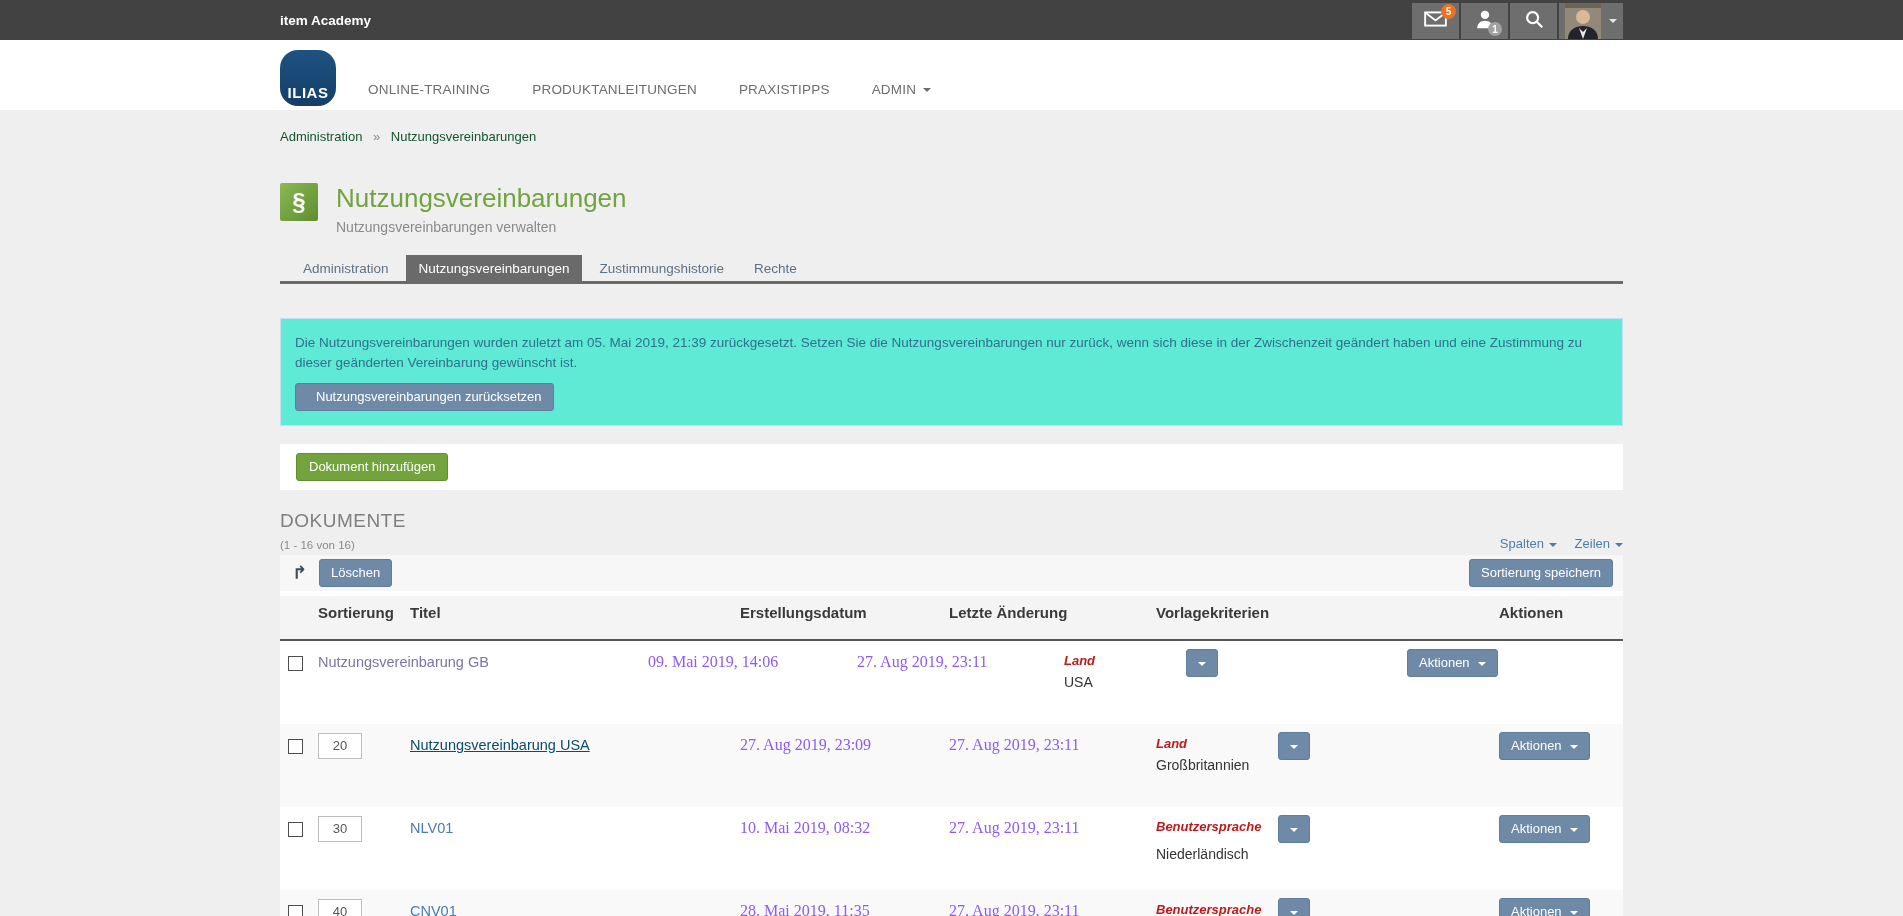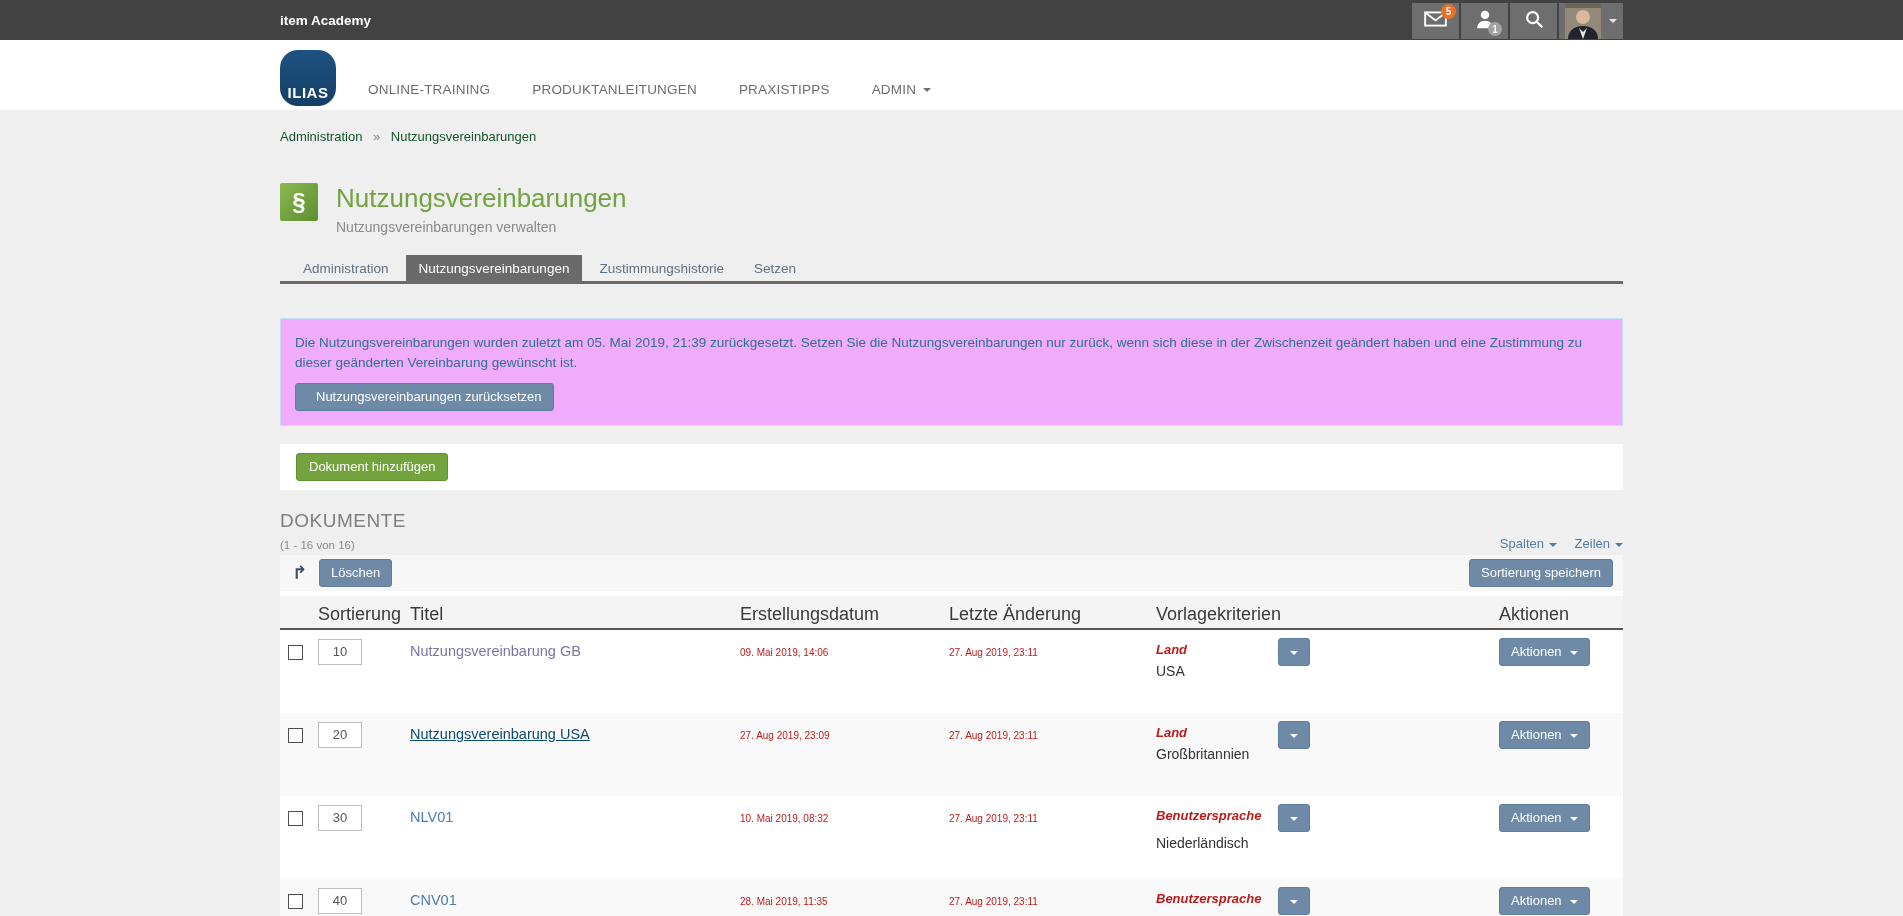--- a/index.html
+++ b/index.html
@@ -41,21 +41,21 @@
   .title-texts { margin-left:18px; }
   .page-title { color:#71a33f; font-size:26px; font-weight:400; line-height:30px; }
   .page-subtitle { color:#8a8a8a; font-size:14px; margin-top:6px; }
 
   
   .tabs { margin-top:20px; border-bottom:3px solid #6a6a6a; display:flex; gap:4px; padding-left:10px; }
   .tab { font-size:13.5px; color:#5f7184; padding:6px 13px 5px; cursor:pointer; }
   .tab.active { background:#6a6a6a; color:#fff; }
 
   
-  .info-box { margin-top:34px; background:#f0abfc; border:1px solid #c2e0ee; padding:14px; }
+  .info-box { margin-top:34px; background:#5eead4; border:1px solid #c2e0ee; padding:14px; }
   .info-text { color:#31708f; font-size:13.5px; line-height:20px; max-width:1293px; }
   .info-box .btn { margin-top:10px;padding-left:20px; }
 
   
   .btn { display:inline-block; font-size:13px; color:#fff; padding:5px 12px 6px; border-radius:3px; border:1px solid transparent; cursor:pointer; font-family:inherit; }
   .btn-slate { background:#6e8aa7; border-color:#5f7d9c; }
   .btn-green { background:#72a33c; border-color:#648f31; }
   .btn .caret { border-top-color:#fff; margin-left:8px; }
   .btn-mini { padding:5px 11px 6px; }
 
@@ -71,37 +71,37 @@
   .col-controls .caret { border-top-color:#4f7da8; margin-left:5px; }
 
   .table-card { margin-top:4px; background:#fff; }
   .toolbar { background:#f7f7f7; padding:4px 10px; display:flex; align-items:center; }
   .move-arrow { color:#3f4e5e; font-size:18px; font-weight:bold; margin:0 12px 0 2px; line-height:1; }
   .toolbar .spacer { flex:1; }
 
   .ttable { margin-top:5px; }
   .trow { display:flex; }
   .thead { background:#f4f4f4; border-bottom:2px solid #565656; }
-  .thead .tcell { font-size:18px; color:#3a3a3a; padding:8px 8px 3px; }
+  .thead .tcell { font-size:15px; color:#3a3a3a; padding:8px 8px 18px;font-weight:bold; }
   .tcell { padding:12px 8px 8px; }
   .c-check { width:30px; flex:none; }
   .c-sort  { width:92px; flex:none; }
   .c-title { width:330px; flex:none; }
   .c-created { width:209px; flex:none; }
   .c-modified { width:207px; flex:none; }
   .c-criteria { width:343px; flex:none; }
   .c-actions { flex:1; }
 
   .tbody .trow:nth-child(even) { background:#f9f9f9; }
   .tbody .trow { min-height:83px; }
 
   .row-check { appearance:none; -webkit-appearance:none; width:15px; height:15px; border:1px solid #4d4d4d; background:#fff; margin-top:3px; cursor:pointer; display:block; }
   .sort-input { width:44px; height:26px; margin-top:-4px; border:1px solid #bdbdbd; background:#fff; text-align:center; font-size:13px; color:#555; font-family:inherit; }
   .title-link { font-size:14.5px; color:#4a7cad; text-decoration:none; cursor:pointer; }
-  .cell-text { font-size:10px; color:#b91c1c; }
+  .cell-text { font-size:16px; color:#8b5cf6;font-family:Liberation Serif, serif; }
   .crit-wrap { display:flex; align-items:flex-start; }
   .crit-texts { width:122px; flex:none; }
   .crit-label { font-size:13px; font-weight:bold; color:#b91c1c;font-style:italic; }
   .crit-value { font-size:14px; color:#333; margin-top:6px; }
   .crit-drop { margin-top:-4px; }
   .c-actions .btn { margin-top:-4px; }
 </style>
 </head>
 <body>
 
@@ -180,21 +180,21 @@
     <div class="title-texts">
       <div class="page-title">Nutzungsvereinbarungen</div>
       <div class="page-subtitle">Nutzungsvereinbarungen verwalten</div>
     </div>
   </div>
 
   <div class="tabs">
     <div class="tab">Administration</div>
     <div class="tab active">Nutzungsvereinbarungen</div>
     <div class="tab">Zustimmungshistorie</div>
-    <div class="tab">Setzen</div>
+    <div class="tab">Rechte</div>
   </div>
 
   <div class="info-box">
     <div class="info-text">Die Nutzungsvereinbarungen wurden zuletzt am 05. Mai 2019, 21:39 zurückgesetzt. Setzen Sie die Nutzungsvereinbarungen nur zurück, wenn sich diese in der Zwischenzeit geändert haben und eine Zustimmung zu dieser geänderten Vereinbarung gewünscht ist.</div>
     <button class="btn btn-slate">Nutzungsvereinbarungen zurücksetzen</button>
   </div>
 
   <div class="action-band">
     <button class="btn btn-green">Dokument hinzufügen</button>
   </div>
@@ -226,21 +226,20 @@
         <div class="tcell c-criteria">Vorlagekriterien</div>
         <div class="tcell c-actions">Aktionen</div>
       </div>
 
       <div class="tbody">
 
         <div class="trow">
           <div class="tcell c-check">
               <input type="checkbox" class="row-check" style="">
             </div>
-          <div class="tcell c-sort"><input type="text" class="sort-input" value="10" style=""></div>
           <div class="tcell c-title"><a class="title-link" style="color: rgb(125, 116, 165);">Nutzungsvereinbarung GB</a></div>
           <div class="tcell c-created"><span class="cell-text">09. Mai 2019, 14:06</span></div>
           <div class="tcell c-modified"><span class="cell-text">27. Aug 2019, 23:11</span></div>
           <div class="tcell c-criteria">
             <div class="crit-wrap">
               <div class="crit-texts">
                 <div class="crit-label">Land</div>
                 <div class="crit-value">USA</div>
               </div>
               <button class="btn btn-slate btn-mini crit-drop"><span class="caret" style="margin-left:0"></span></button>

